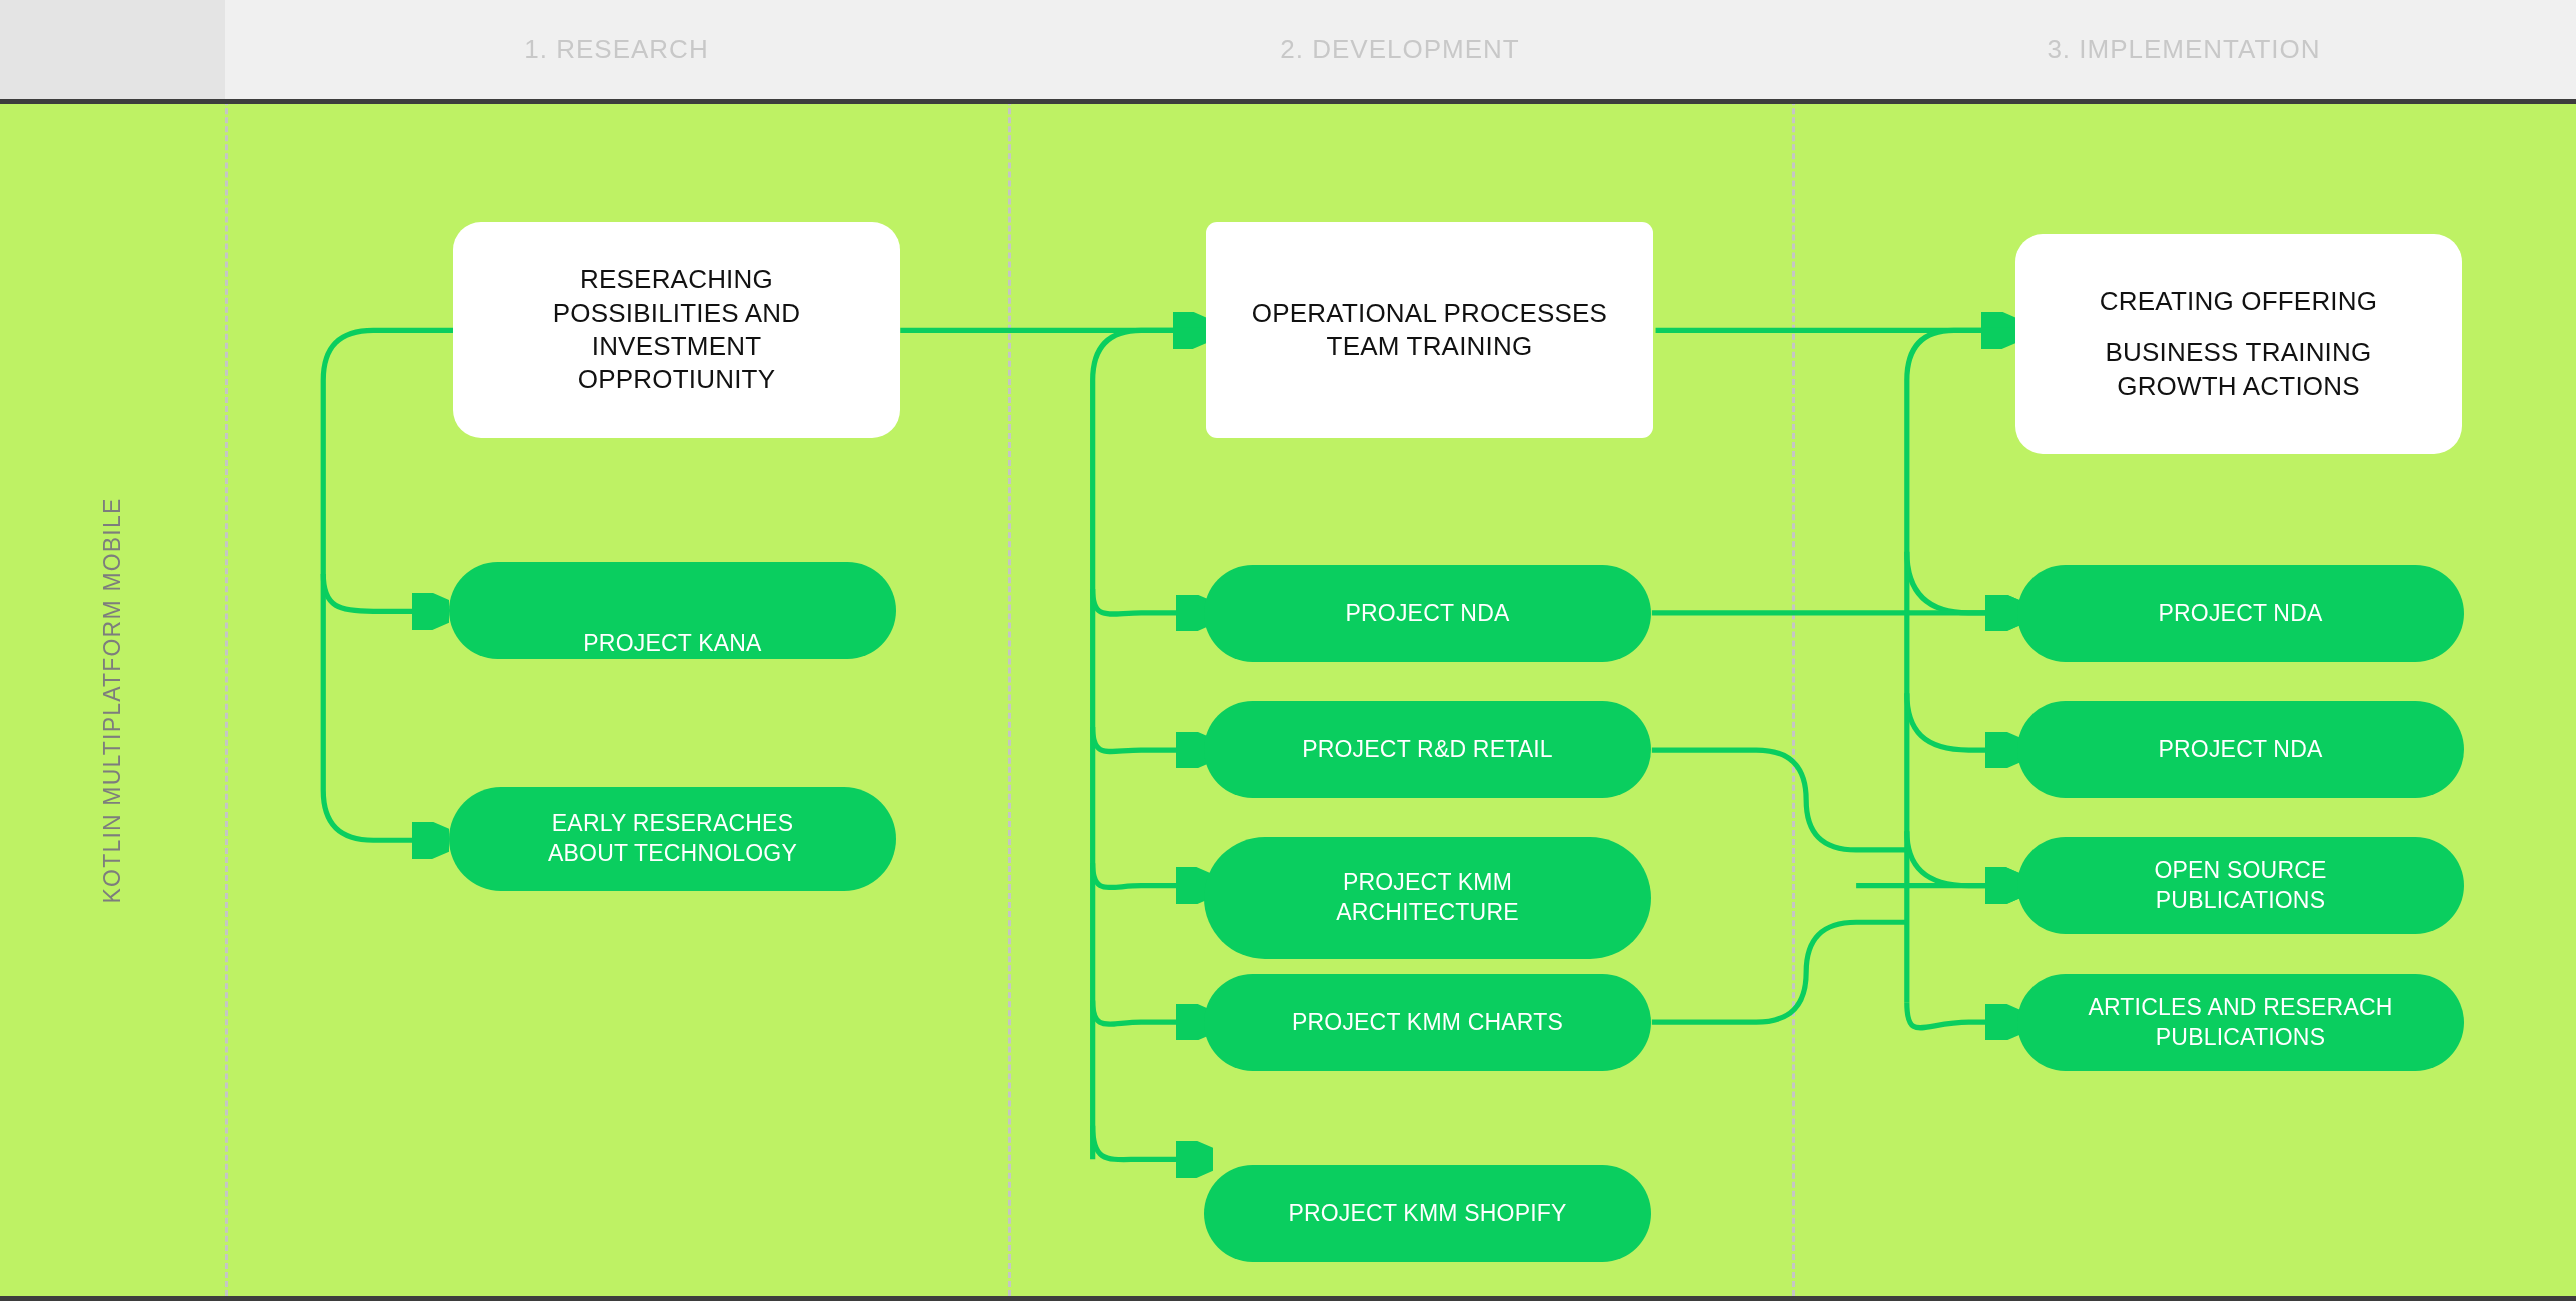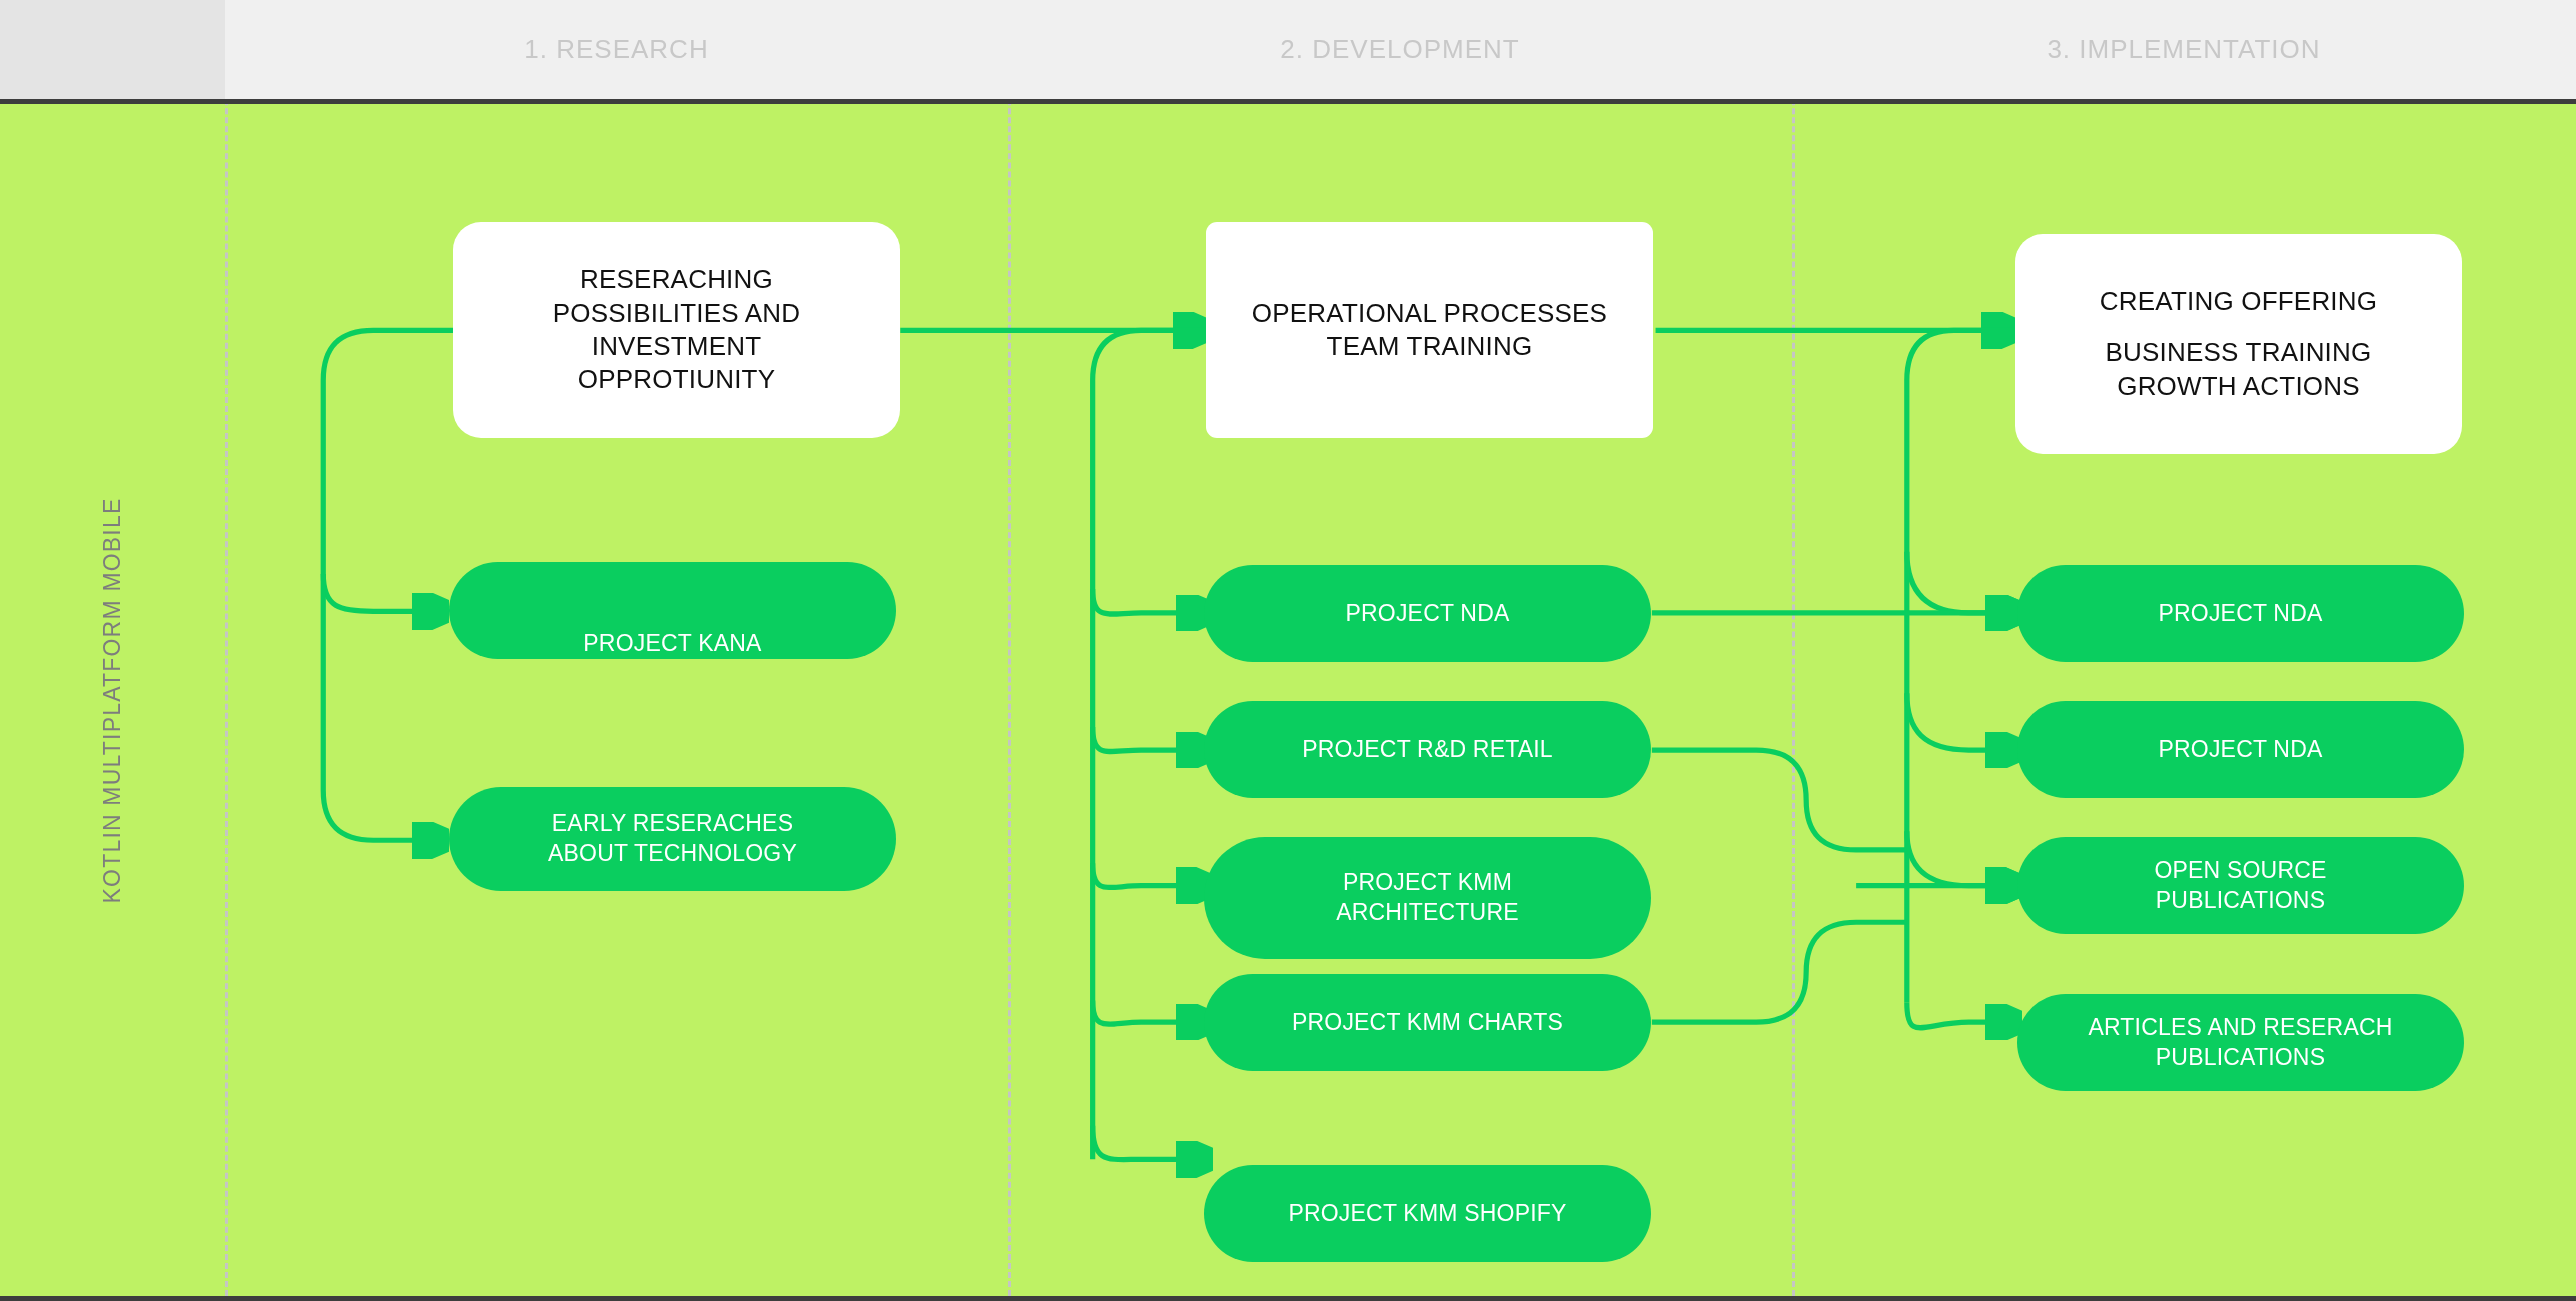--- a/index.html
+++ b/index.html
@@ -218,21 +218,21 @@
     <div class="txt">PROJECT NDA</div>
   </div>
 
   <div class="node pill" style="left:2017px;top:837px;width:447px;height:97px;">
     <div class="txt">
       <div>OPEN SOURCE</div>
       <div>PUBLICATIONS</div>
     </div>
   </div>
 
-  <div class="node pill" style="left:2017px;top:974px;width:447px;height:97px;margin-top:20px;">
+  <div class="node pill" style="left:2017px;top:974px;width:447px;height:97px;">
     <div class="txt">
       <div>ARTICLES AND RESERACH</div>
       <div>PUBLICATIONS</div>
     </div>
   </div>
 
 </div>
 
 
 </body></html>

